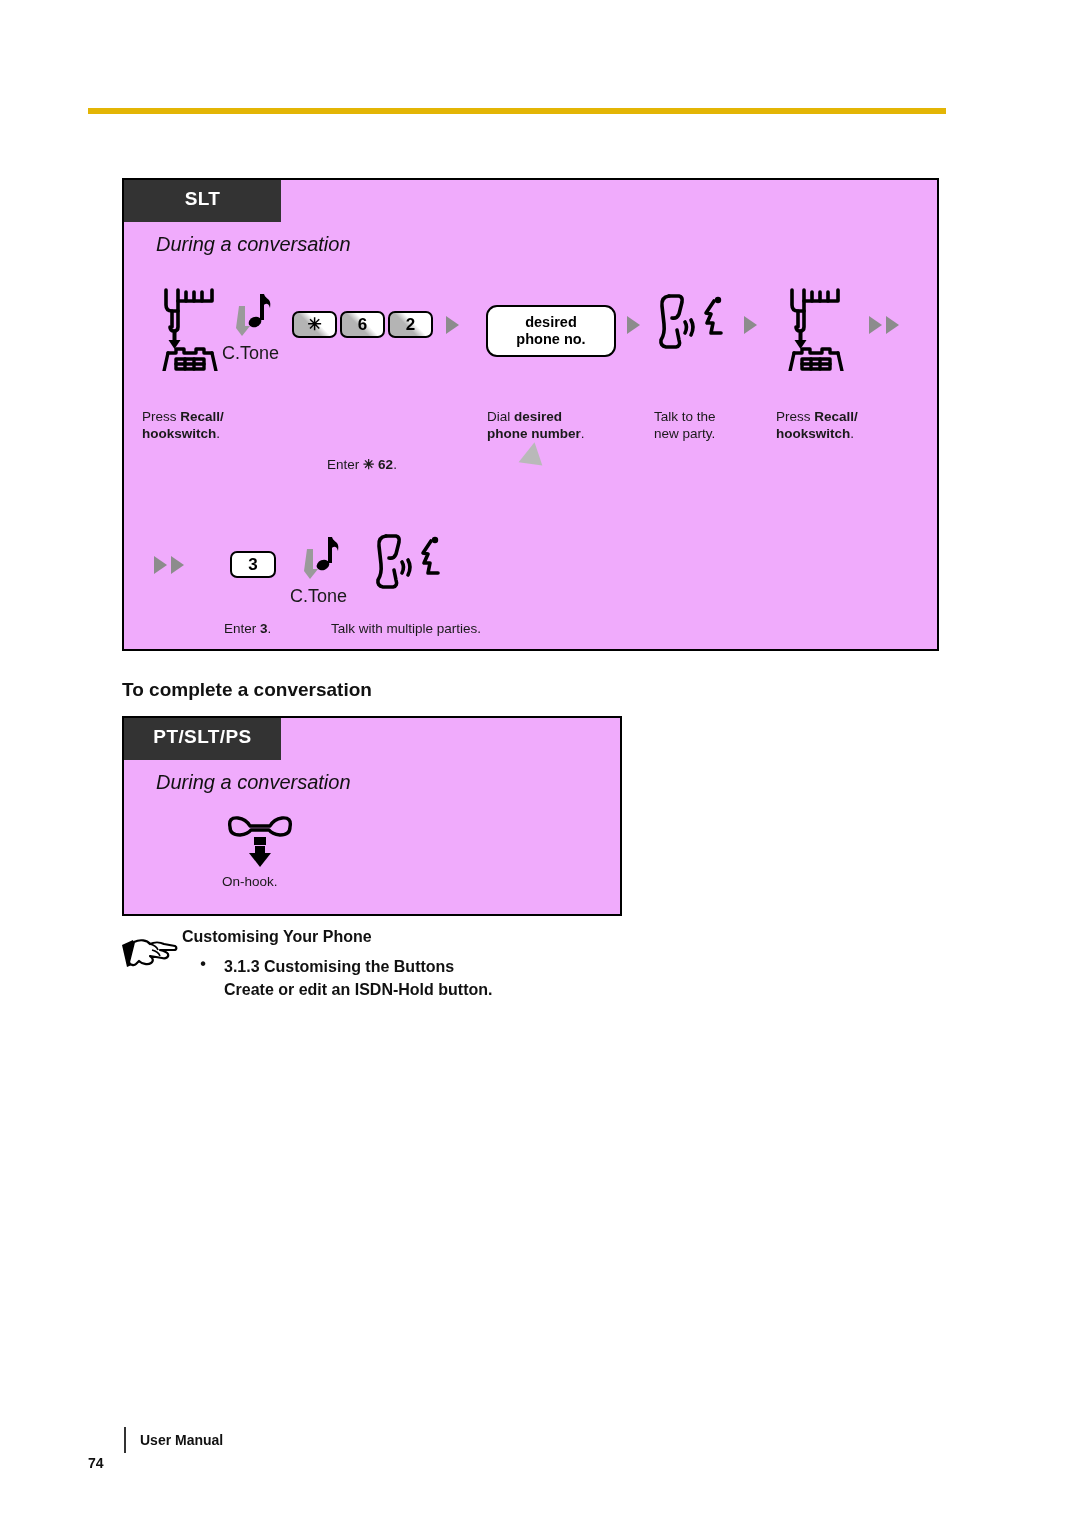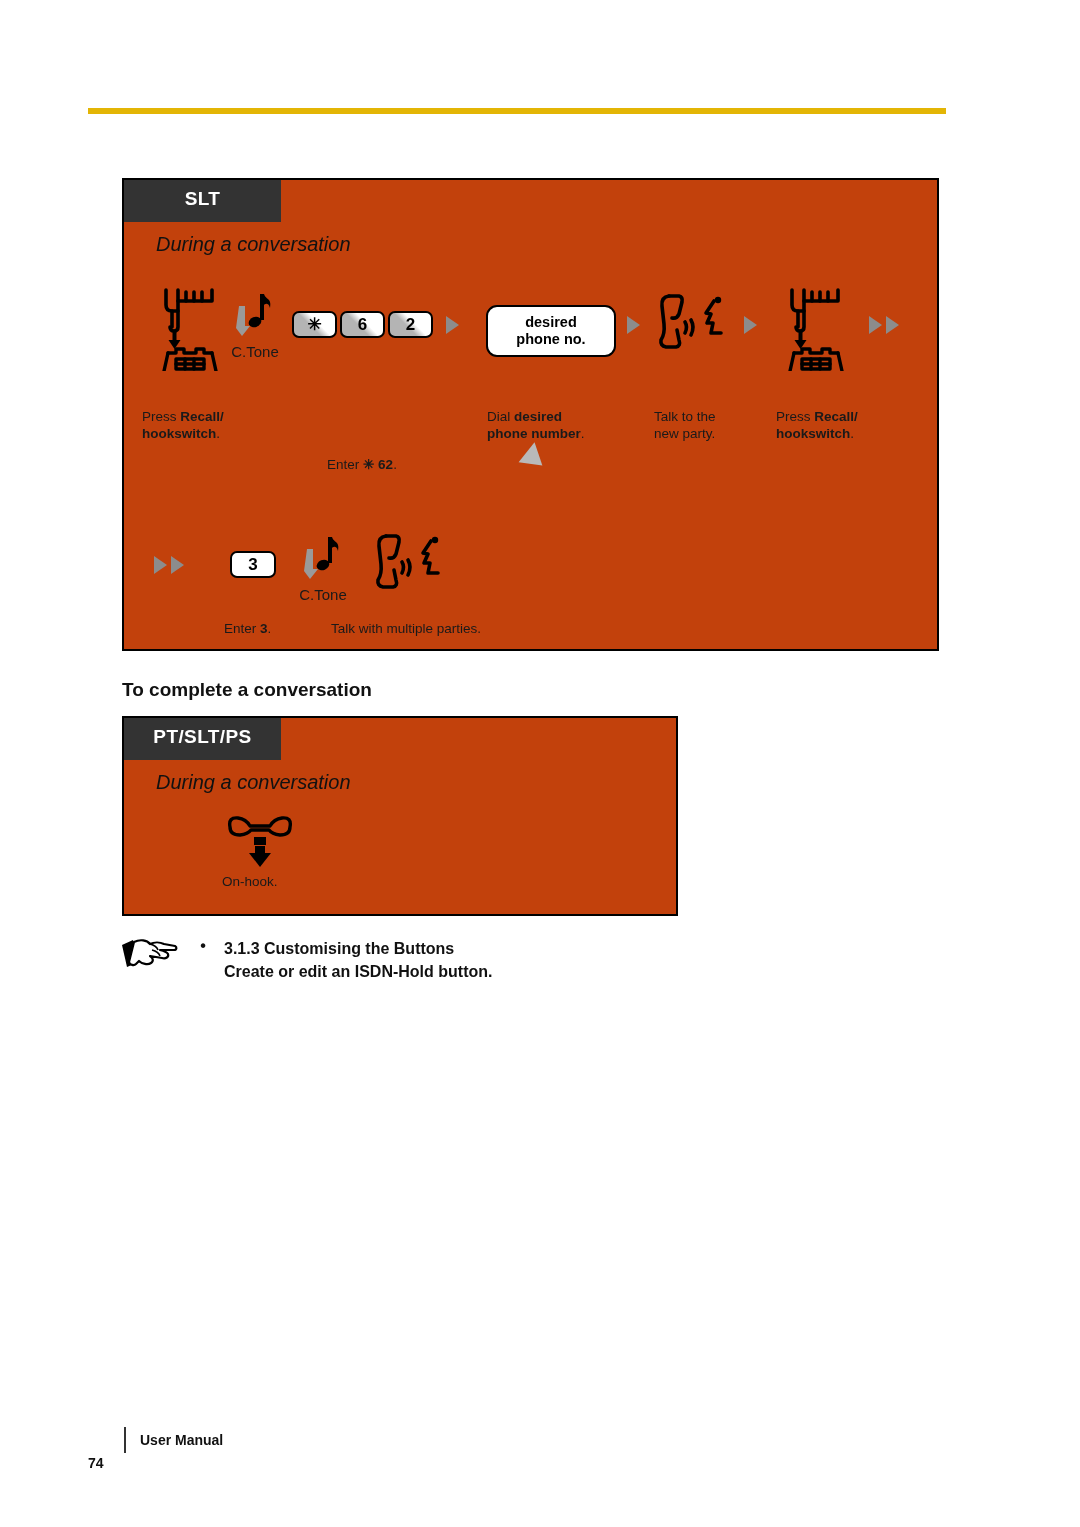--- a/index.html
+++ b/index.html
@@ -33,21 +33,21 @@
   .header-rule {
     height: 6px;
     background: #e3b505;
     width: 858px;
   }
 
   
   .diagram-box {
     position: absolute;
     border: 2px solid #000;
-    background: #c2410c;
+    background: #f0abfc;
     box-sizing: border-box;
   }
   .box-tag {
     position: absolute;
     left: 0px;
     top: 0px;
     background: #333333;
     color: #ffffff;
     font-size: 19px;
     font-weight: bold;
@@ -72,23 +72,23 @@
   .caption {
     position: absolute;
     font-size: 13.5px;
     line-height: 17px;
     color: #1a1a1a;
   }
   .caption b { font-weight: bold; }
 
   .ctone-label {
     position: absolute;
-    font-size: 15px;
+    font-size: 18px;
     color: #1a1a1a;
-    text-align: center;
+    text-align: left;
     white-space: nowrap;
   }
 
   
   .keyrow { position: absolute; display: flex; gap: 3px; }
   .key {
     width: 45px;
     height: 27px;
     border: 2.5px solid #000;
     border-radius: 7px;
@@ -386,21 +386,21 @@
 
   <div class="caption" style="left:100px; top:440px; width:120px;">
     <span>Enter </span><b>3</b><span>.</span>
   </div>
 
   <div class="caption" style="left:207px; top:440px; width:260px;">Talk with multiple parties.</div>
 </div>
 
 <div class="section-heading" style="left:122px; top:679px;">To complete a conversation</div>
 
-<div class="diagram-box" style="left:122px; top:716px; width:556px; height:200px;">
+<div class="diagram-box" style="left:122px; top:716px; width:500px; height:200px;">
 
   <div class="box-tag" style="width:157px; height:42px;">PT/SLT/PS</div>
 
   <div class="box-subtitle" style="left:32px; top:53px;">During a conversation</div>
 
   <div class="icon" style="left:100px; top:93px;">
     <svg width="72" height="58" viewBox="0 0 72 58" xmlns="http://www.w3.org/2000/svg">
       <g fill="none" stroke="#000" stroke-width="3.4" stroke-linejoin="round" stroke-linecap="round">
 
         <path d="M6 16 Q4 6 14 7 Q22 8 26 15 L46 15 Q50 8 58 7 Q68 6 66 16
@@ -433,20 +433,21 @@
                    L16 28 C14 30 10 29 9 26 Z"></path>
         </g>
 
         <g fill="none" stroke="#000" stroke-width="1.6">
           <path d="M30 8 C34 9 37 11 38 14"></path>
           <path d="M32 14 C36 15 39 17 40 20"></path>
         </g>
       </svg>
     </div>
     <div style="flex:1;">
+      <div class="cust-title">Customising Your Phone</div>
       <div class="cust-bullet-row">
         <div class="cust-bullet">•</div>
         <div class="cust-lines">
           <span>3.1.3 Customising the Buttons</span><br>
           <span>Create or edit an ISDN-Hold button.</span>
         </div>
       </div>
     </div>
   </div>
 </div>

